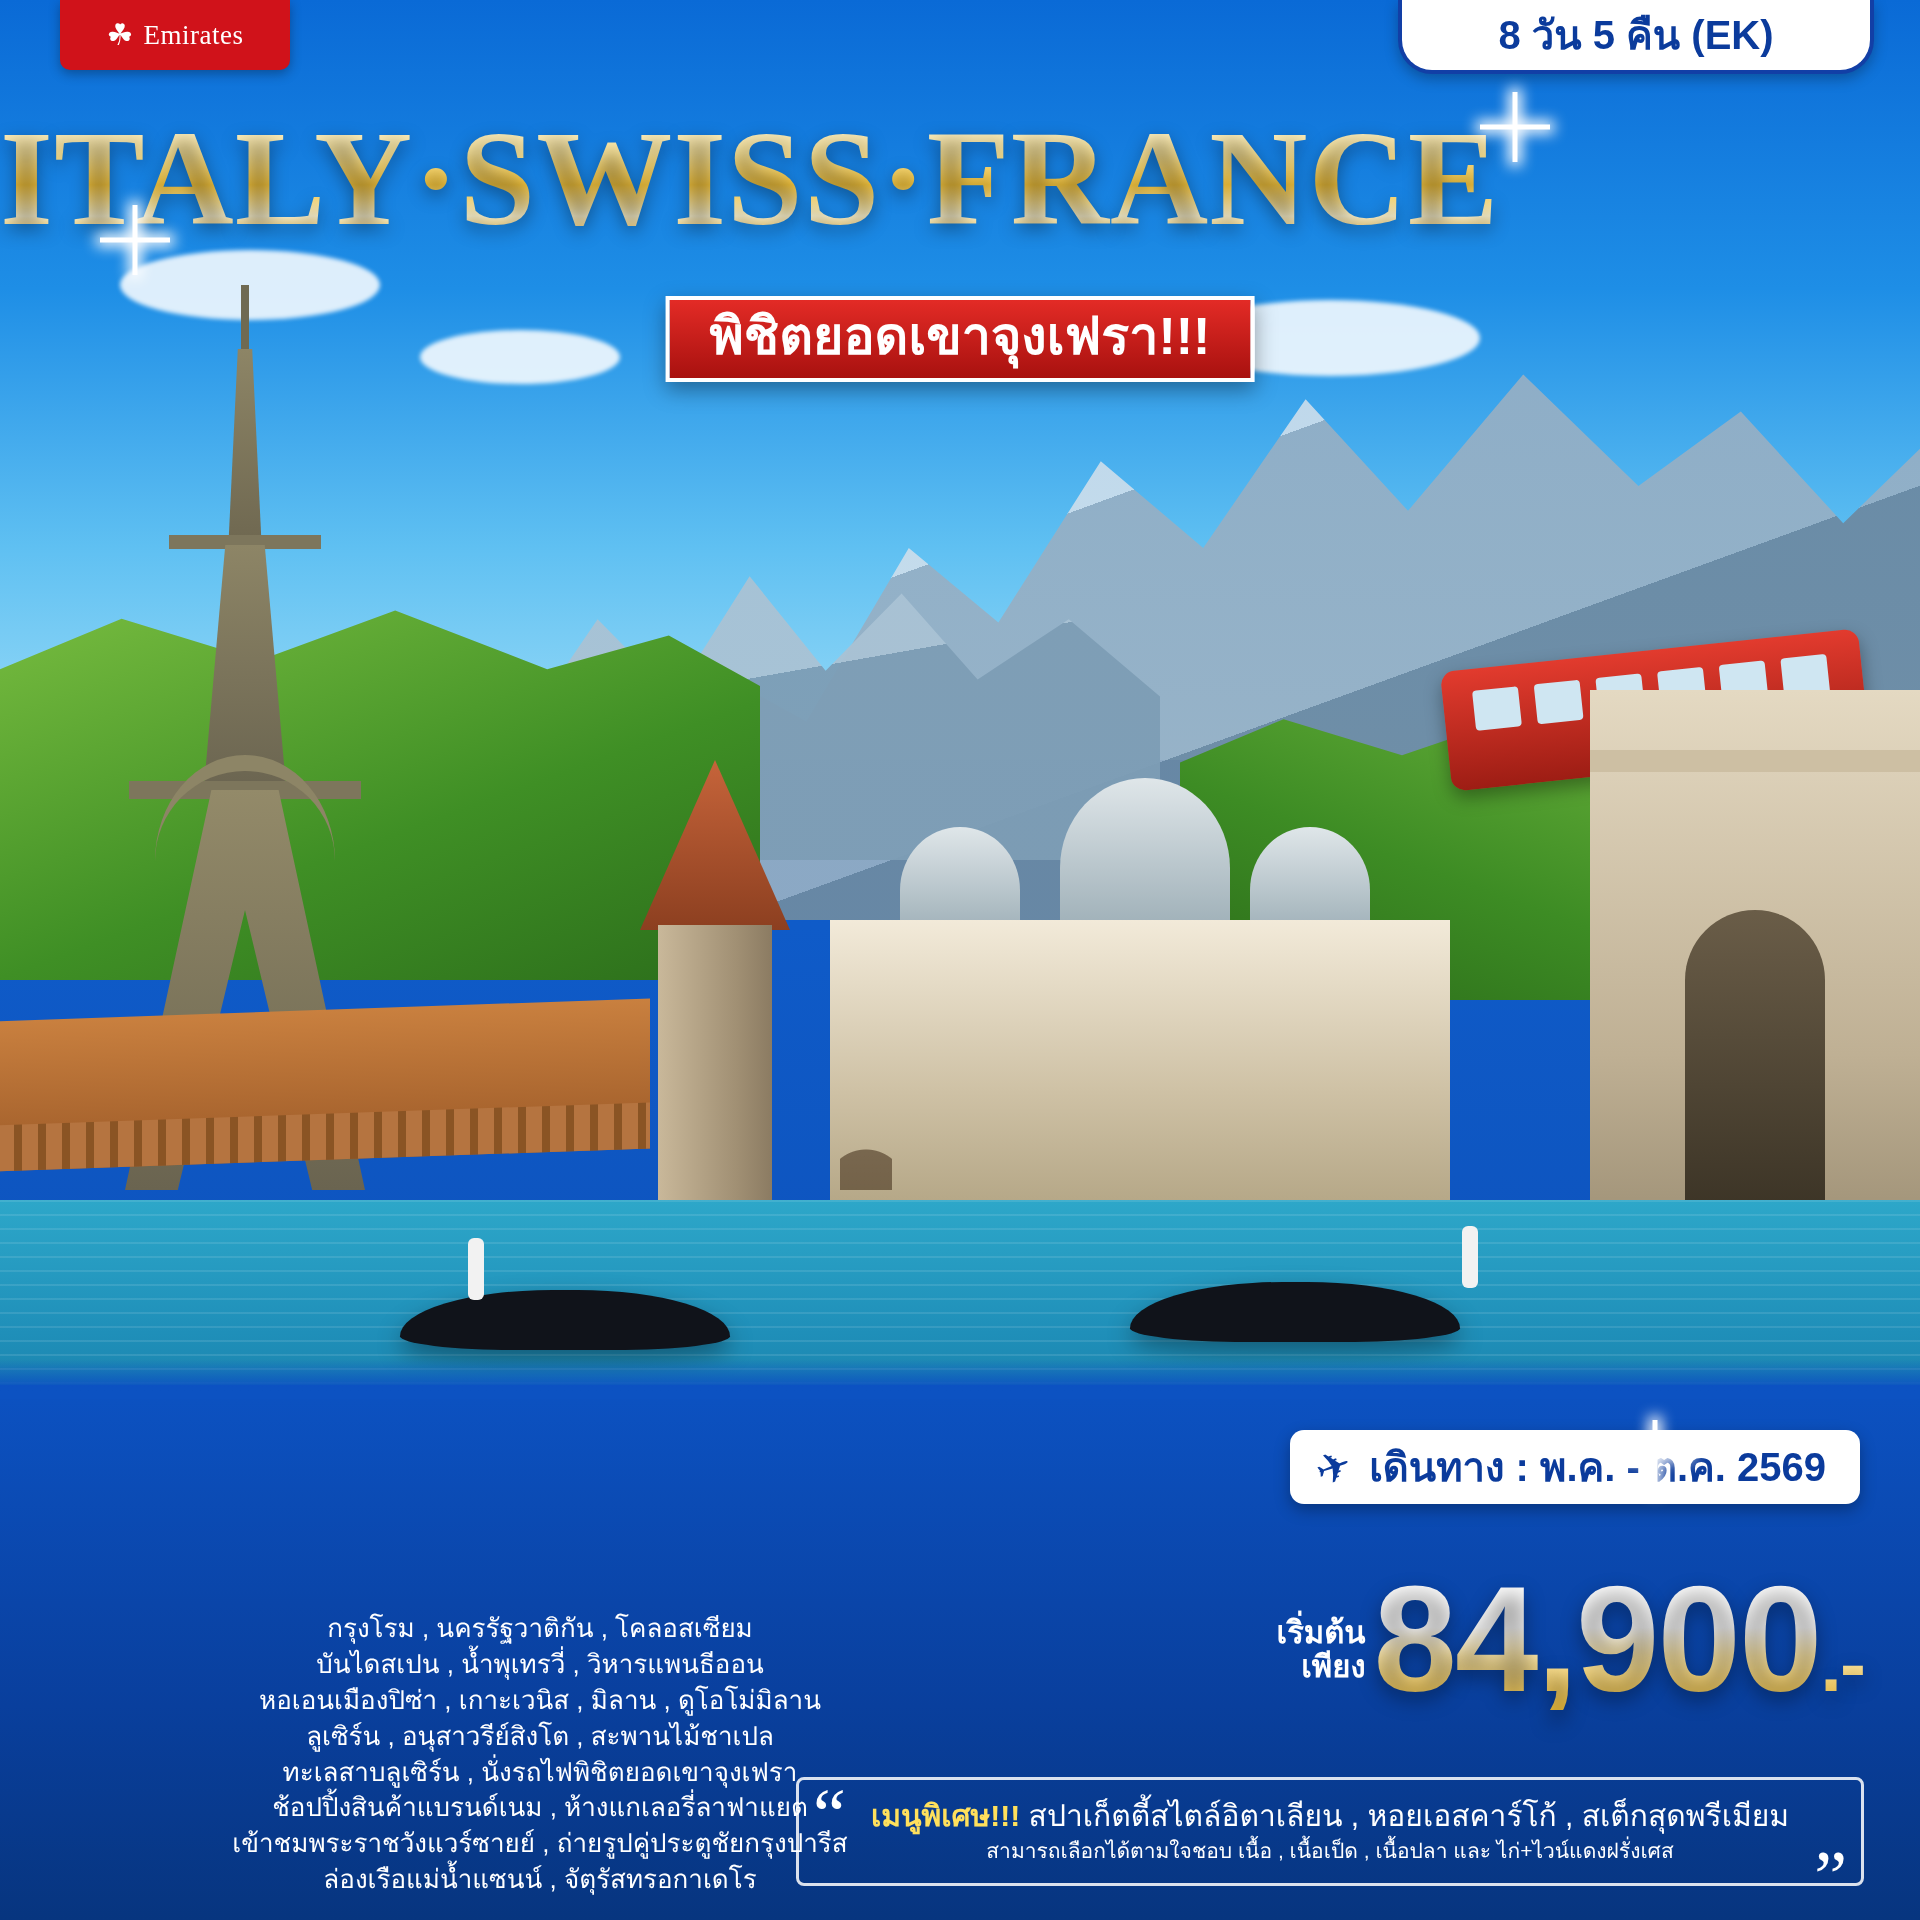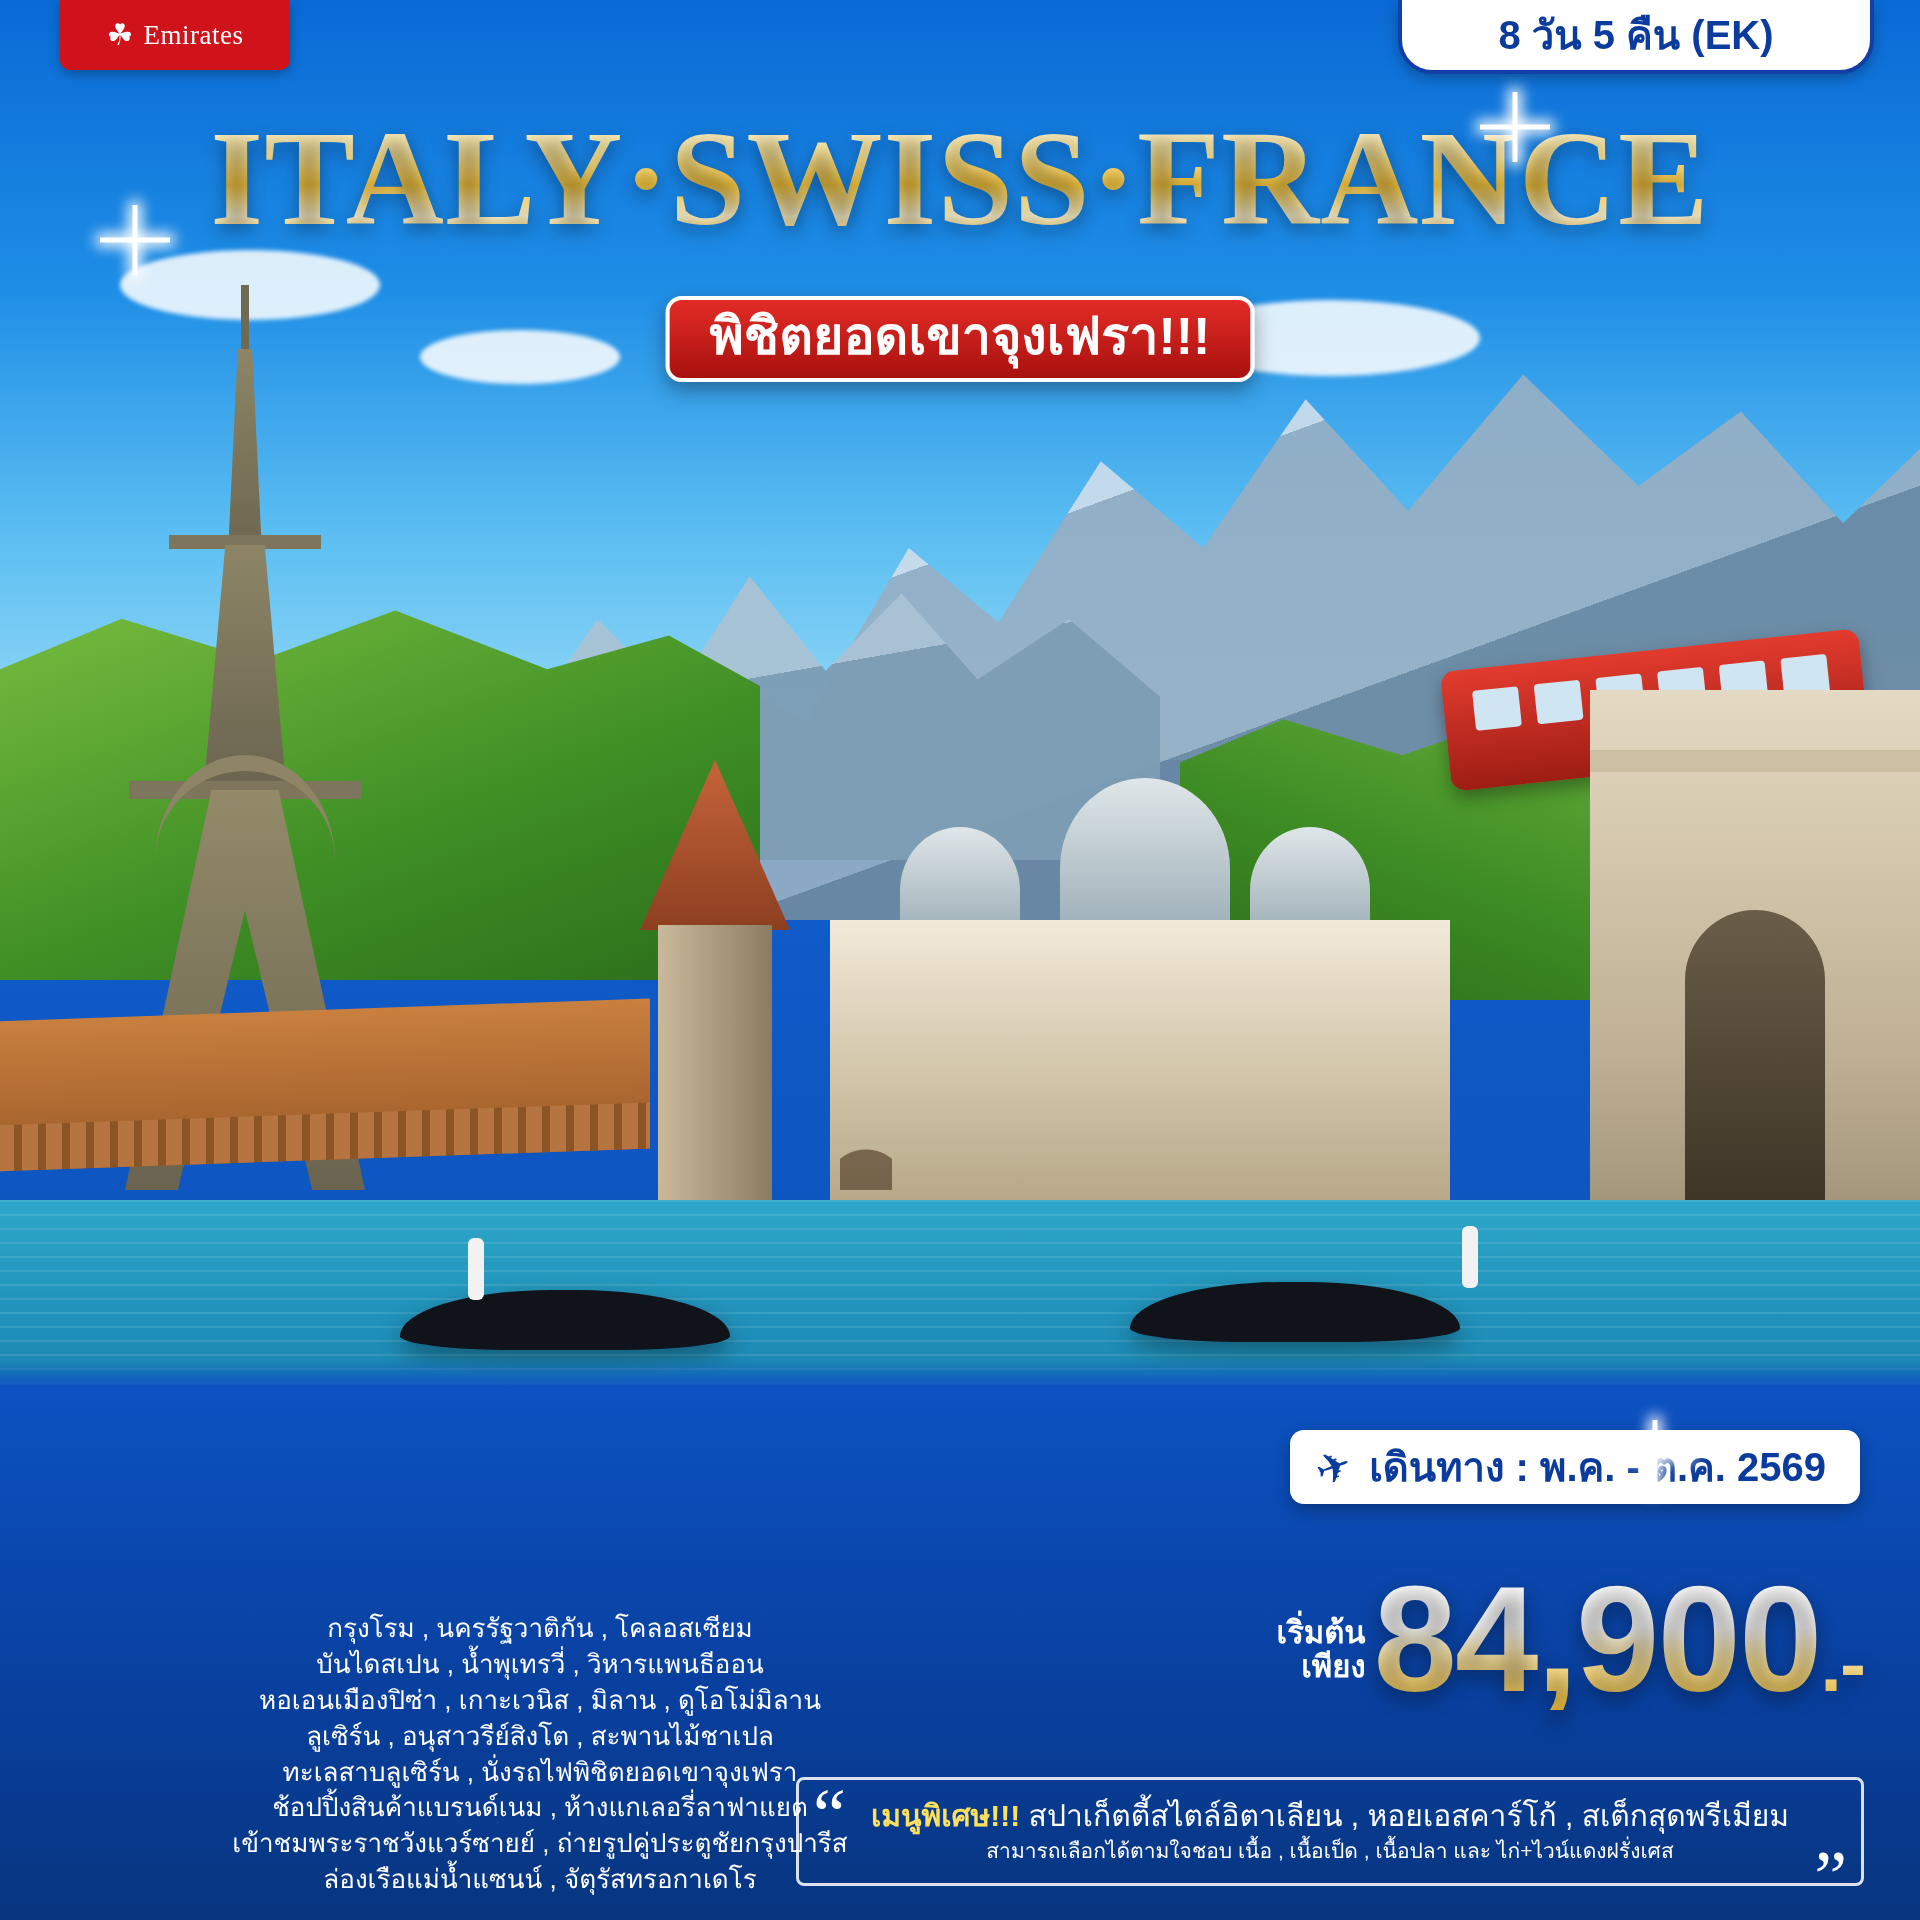--- a/index.html
+++ b/index.html
@@ -104,37 +104,37 @@
 
   .duration-badge{
     position:absolute;right:46px;top:0;min-width:400px;height:70px;
     background:#fff;border:4px solid #123fa6;border-top:none;border-radius:0 0 34px 34px;
     display:flex;align-items:center;justify-content:center;padding:0 34px;
     box-shadow:0 5px 14px rgba(0,0,0,.28);
   }
   .duration-badge span{font-size:40px;font-weight:bold;color:#0b3b9c;}
 
   .headline{
-    position:absolute;left:0;top:110px;width:1920px;text-align:center;
+    position:absolute;left:0;top:110px;width:1920px;text-align:left;
     font-family:"Liberation Serif", serif;
     font-size:136px;line-height:1;font-weight:bold;letter-spacing:1px;
     background:linear-gradient(#fffbe8 0%, #ffe89a 32%, #f6c63e 55%, #fff6cf 78%, #e9a81f 100%);
     -webkit-background-clip:text;background-clip:text;color:transparent;
     text-shadow:0 6px 18px rgba(0,0,0,.35);
     white-space:nowrap;
   }
   .sparkle{position:absolute;width:70px;height:70px;pointer-events:none;}
   .sparkle:before,.sparkle:after{content:"";position:absolute;left:50%;top:50%;background:#fff;transform:translate(-50%,-50%);}
   .sparkle:before{width:70px;height:5px;box-shadow:0 0 14px 4px #fff;}
   .sparkle:after{width:5px;height:70px;box-shadow:0 0 14px 4px #fff;}
 
   .subheadline{
     position:absolute;left:50%;transform:translateX(-50%);top:296px;
     background:linear-gradient(#e32b26,#a8110f);
-    border:4px solid #fff;border-radius:16px;
+    border:4px solid #fff;border-radius:0;
     padding:10px 40px 16px;
     box-shadow:0 8px 20px rgba(0,0,0,.35);
   }
   .subheadline span{color:#fff;font-size:52px;font-weight:bold;line-height:1;}
 
   .travel-badge{
     position:absolute;right:60px;top:1430px;height:74px;
     background:#fff;border-radius:14px;display:flex;align-items:center;gap:18px;
     padding:0 34px 0 26px;box-shadow:0 6px 16px rgba(0,0,0,.3);
   }

